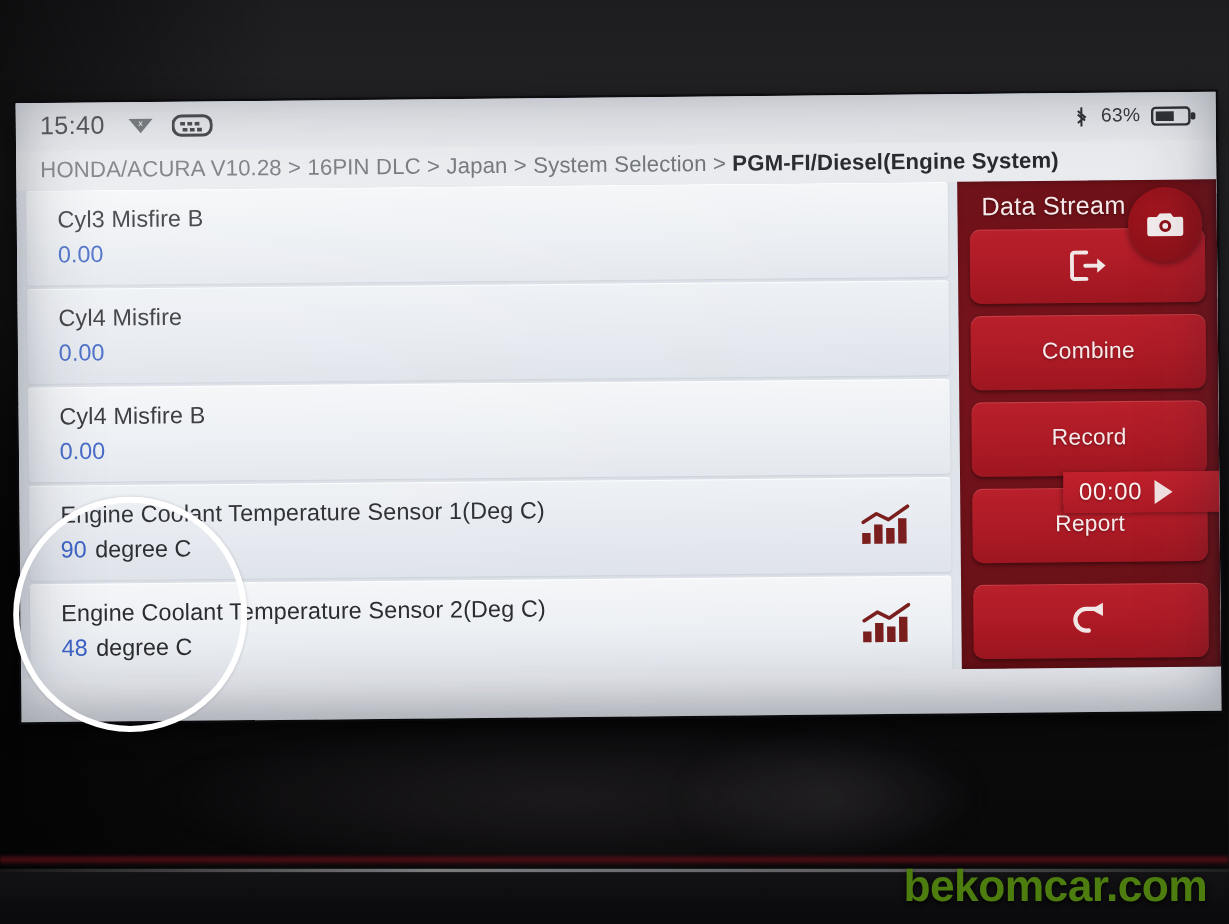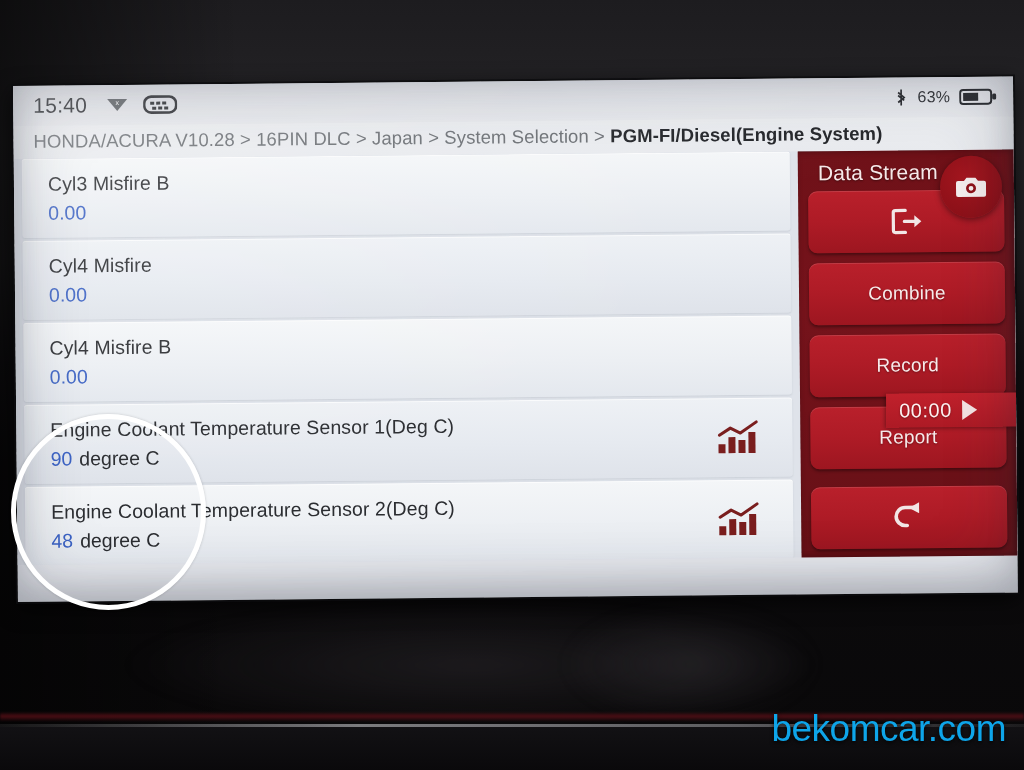--- a/index.html
+++ b/index.html
@@ -211,25 +211,25 @@
     width: 185px; height: 186px;
     border: 5px solid #ffffff;
     border-radius: 50%;
     z-index: 60;
     box-shadow: 0 0 3px rgba(0,0,0,.18);
   }
 
   
   #watermark {
     position: absolute;
-    right: 18px; bottom: 20px;
+    right: 18px; bottom: 10px;
     z-index: 70;
     font-size: 37px;
-    font-weight: 400;
-    color: #0ea5e9;
+    font-weight: 700;
+    color: #4d7c0f;
     letter-spacing: -.5px;
     text-shadow: 0 2px 4px rgba(0,0,0,.8);
     font-family: "Liberation Sans", sans-serif;
   }
 </style>
 </head>
 <body>
 
 <div id="photo-bg">
   <div id="bg-shadow-left"></div>

